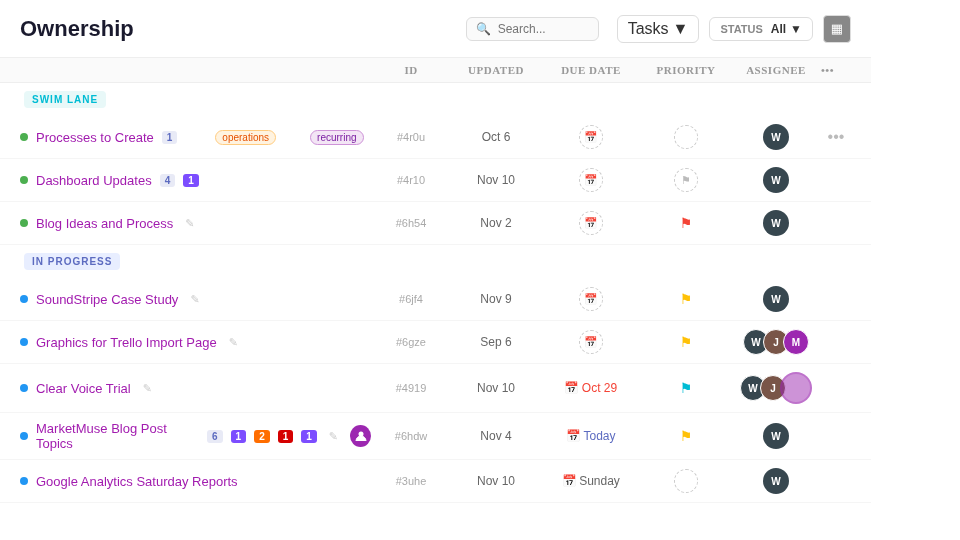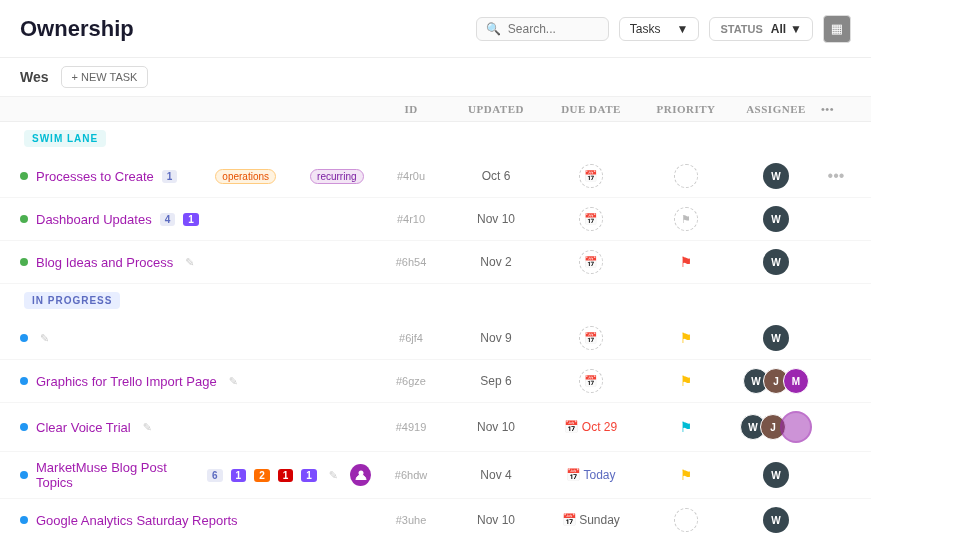--- a/index.html
+++ b/index.html
@@ -46,27 +46,28 @@
       background: transparent;
       outline: none;
       font-size: 12px;
       color: #666;
       width: 90px;
     }
     .search-icon { color: #aaa; font-size: 12px; }
     .tasks-dropdown {
       display: flex;
       align-items: center;
-      gap: 16px;
+      gap: 4px;
       border: 1px solid #ddd;
       border-radius: 6px;
       padding: 4px 10px;
-      font-size: 12px;
+      font-size: 16px;
       cursor: pointer;
       background: #fff;
+      margin-left: 8px;
     }
     .status-filter {
       display: flex;
       align-items: center;
       gap: 4px;
       border: 1px solid #ddd;
       border-radius: 6px;
       padding: 4px 10px;
       font-size: 12px;
       cursor: pointer;
@@ -307,24 +308,20 @@
       <div class="status-filter">
         <span class="status-label">STATUS</span>
         <span style="margin-left:4px;font-size:12px;font-weight:600;">All</span>
         <span>▼</span>
       </div>
       <div class="filter-icon">▦</div>
     </div>
   </div>
 
   
-  <div class="sub-header">
-    <span class="user-name">Wes</span>
-    <button class="new-task-btn">+ NEW TASK</button>
-  </div>
 
   
   <div class="table-header">
     <div class="table-header-cell"></div>
     <div class="table-header-cell right">ID</div>
     <div class="table-header-cell right">UPDATED</div>
     <div class="table-header-cell right">DUE DATE</div>
     <div class="table-header-cell right">PRIORITY</div>
     <div class="table-header-cell right">ASSIGNEE</div>
     <div class="table-header-cell">
@@ -407,20 +404,21 @@
 
   
   <div class="section-label inprogress">
     <span>IN PROGRESS</span>
   </div>
 
   
   <div class="task-row">
     <div class="task-name-cell">
       <div class="dot blue"></div>
+      <span class="task-name">SoundStripe Case Study</span>
       <span class="edit-icon">✎</span>
     </div>
     <div class="id-cell icon-cell">#6jf4</div>
     <div class="date-cell icon-cell">Nov 9</div>
     <div class="icon-cell">
       <div class="icon-circle">📅</div>
     </div>
     <div class="icon-cell">
       <span class="flag yellow">⚑</span>
     </div>

